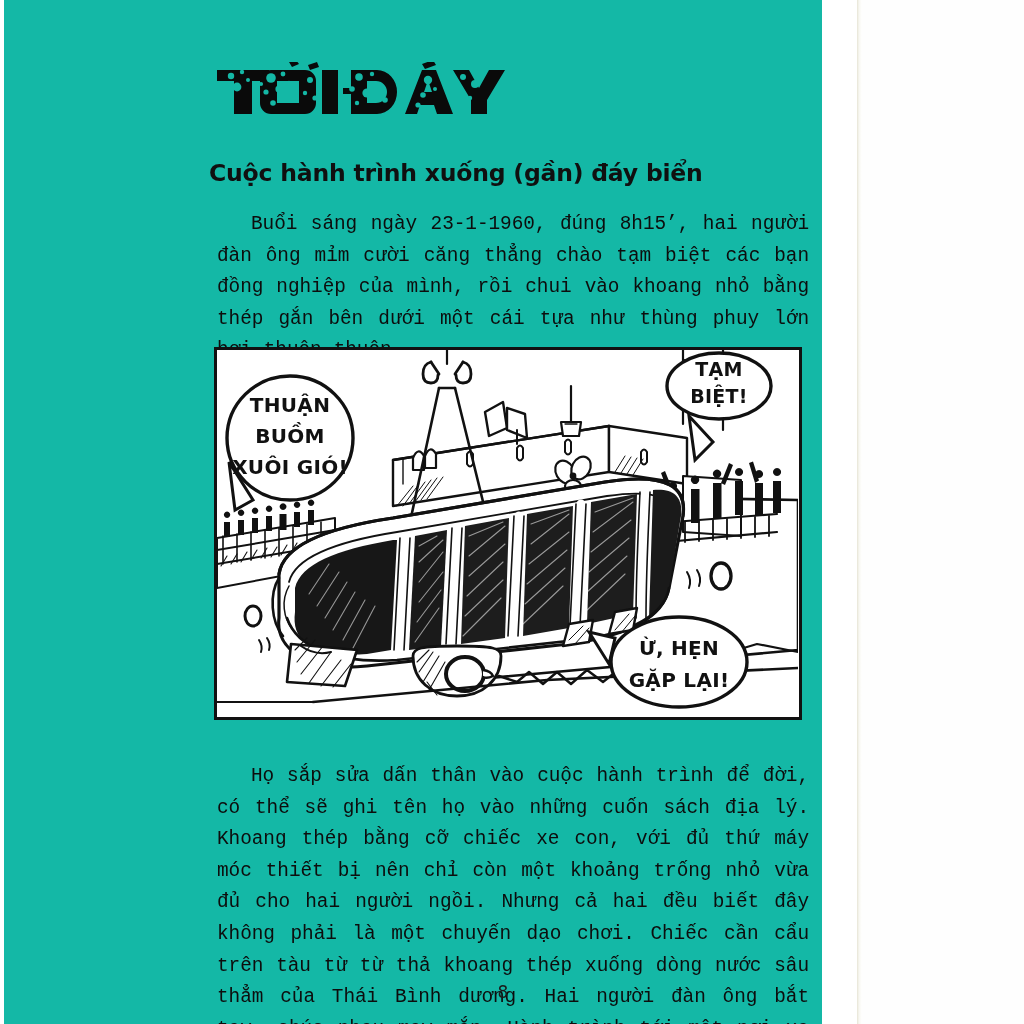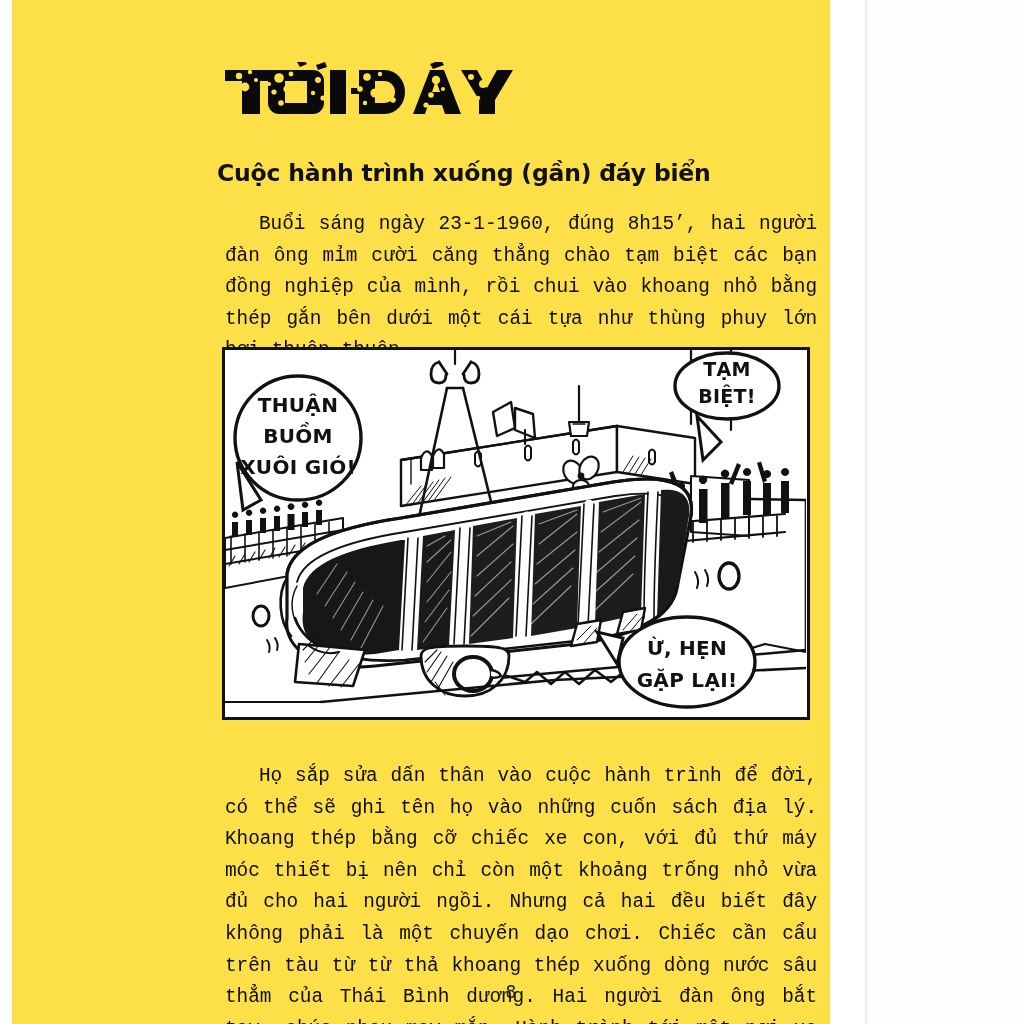--- a/index.html
+++ b/index.html
@@ -11,24 +11,24 @@
     width: 1024px;
     height: 1024px;
     font-family: "DejaVu Sans", sans-serif;
     color: #111111;
     overflow: hidden;
     position: relative;
   }
 
   #page {
     position: absolute;
-    left: 12px; top: 0;
+    left: 4px; top: 0;
     width: 818px;
     height: 1024px;
-    background: #fde047;
+    background: #14b8a6;
   }
 
   
   .page-edge {
     position: absolute;
     top: 0;
     left: 853px;
     width: 5px;
     height: 1024px;
     background: linear-gradient(to right,

